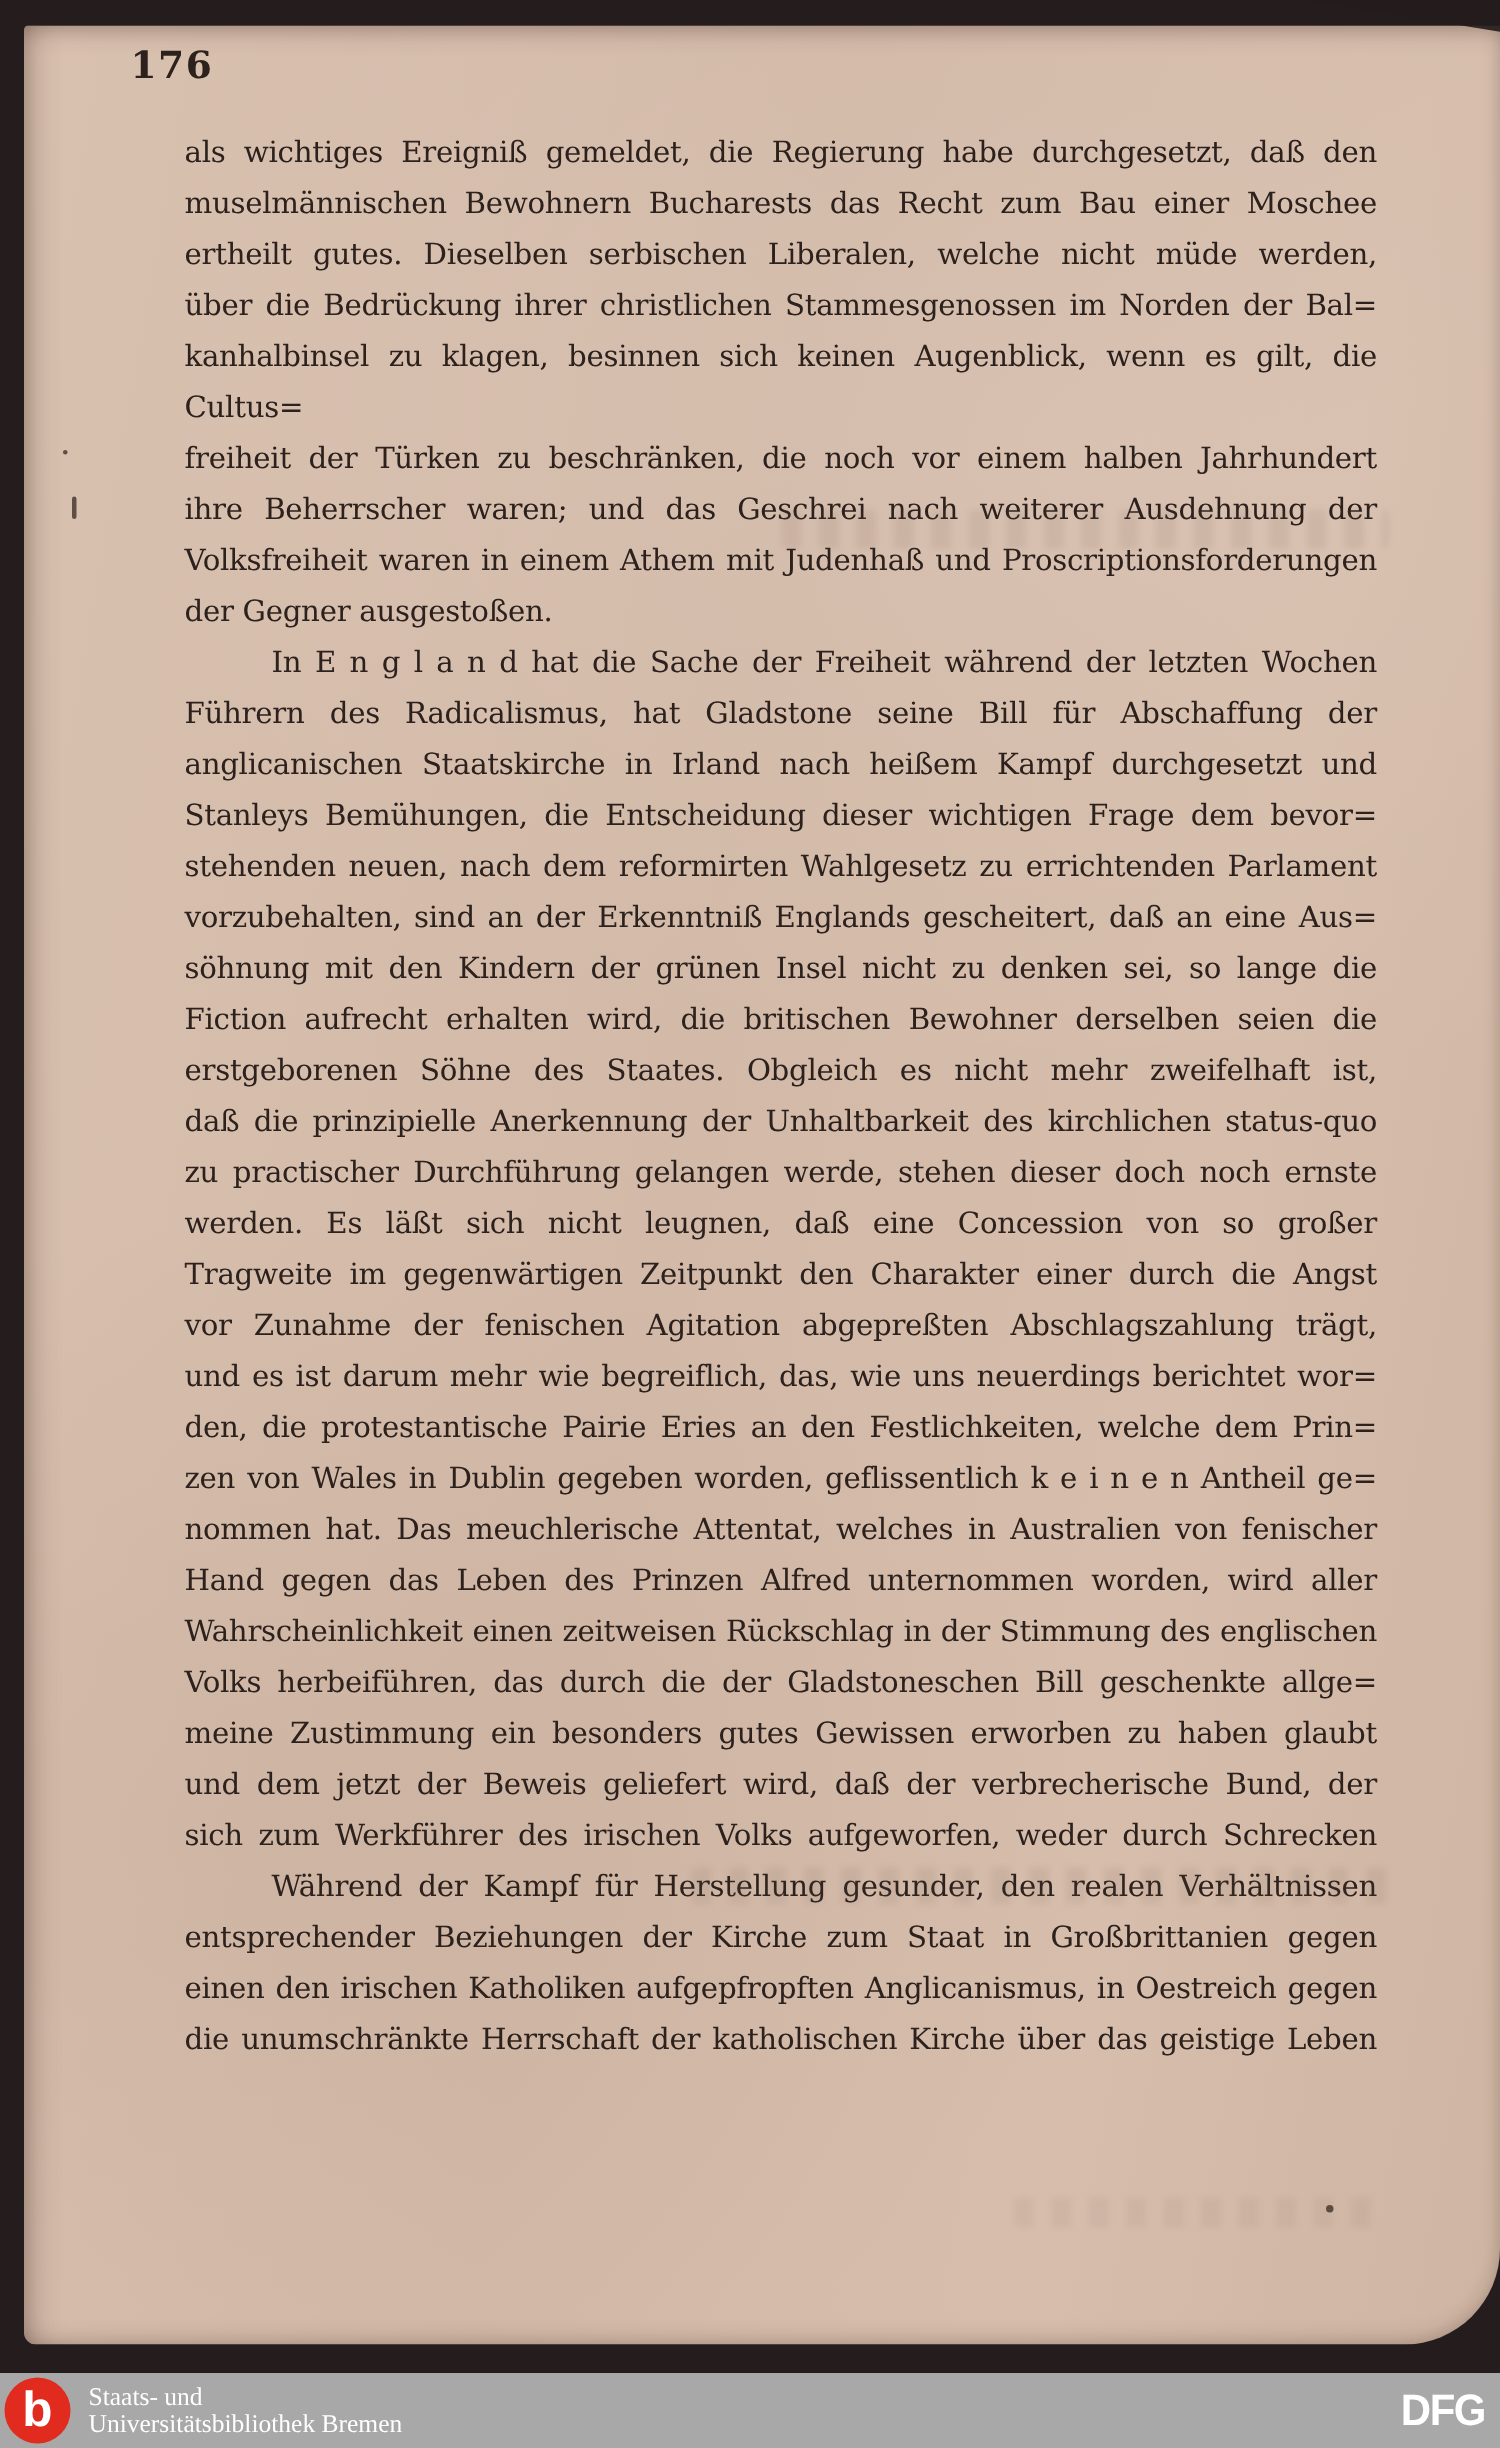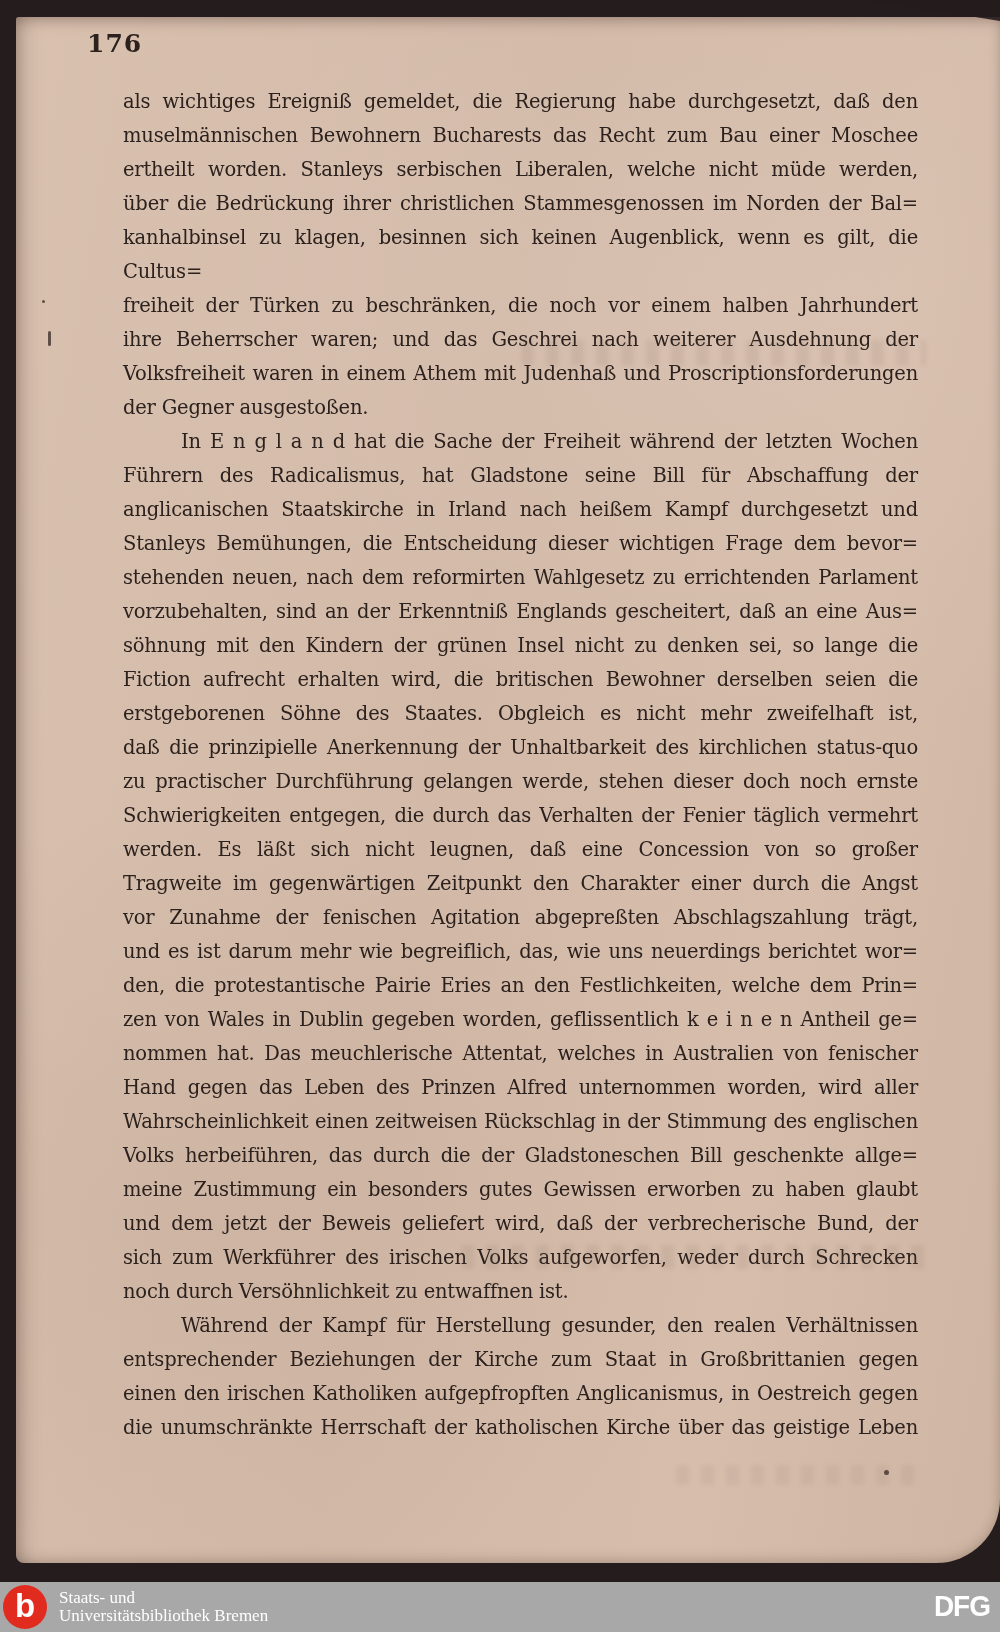--- a/index.html
+++ b/index.html
@@ -122,53 +122,51 @@
   }
 </style>
 </head>
 <body>
 
 <div class="paper">
   <div class="pagenum">176</div>
   <div class="textblock">
       <div class="line">als wichtiges Ereigniß gemeldet, die Regierung habe durchgesetzt, daß den</div>
       <div class="line">muselmännischen Bewohnern Bucharests das Recht zum Bau einer Moschee</div>
-      <div class="line">ertheilt worden.  Stanleys serbischen Liberalen, welche nicht müde werden,</div>
+      <div class="line">ertheilt gutes.  Dieselben serbischen Liberalen, welche nicht müde werden,</div>
       <div class="line">über die Bedrückung ihrer christlichen Stammesgenossen im Norden der Bal=</div>
       <div class="line">kanhalbinsel zu klagen, besinnen sich keinen Augenblick, wenn es gilt, die Cultus=</div>
       <div class="line">freiheit der Türken zu beschränken, die noch vor einem halben Jahrhundert</div>
       <div class="line">ihre Beherrscher waren; und das Geschrei nach weiterer Ausdehnung der</div>
       <div class="line">Volksfreiheit waren in einem Athem mit Judenhaß und Proscriptionsforderungen</div>
       <div class="line lastline">der Gegner ausgestoßen.</div>
       <div class="line indent">In E n g l a n d hat die Sache der Freiheit während der letzten Wochen</div>
       <div class="line">Führern des Radicalismus, hat Gladstone seine Bill für Abschaffung der</div>
       <div class="line">anglicanischen Staatskirche in Irland nach heißem Kampf durchgesetzt und</div>
       <div class="line">Stanleys Bemühungen, die Entscheidung dieser wichtigen Frage dem bevor=</div>
       <div class="line">stehenden neuen, nach dem reformirten Wahlgesetz zu errichtenden Parlament</div>
       <div class="line">vorzubehalten, sind an der Erkenntniß Englands gescheitert, daß an eine Aus=</div>
       <div class="line">söhnung mit den Kindern der grünen Insel nicht zu denken sei, so lange die</div>
       <div class="line">Fiction aufrecht erhalten wird, die britischen Bewohner derselben seien die</div>
       <div class="line">erstgeborenen Söhne des Staates.  Obgleich es nicht mehr zweifelhaft ist,</div>
       <div class="line">daß die prinzipielle Anerkennung der Unhaltbarkeit des kirchlichen status-quo</div>
       <div class="line">zu practischer Durchführung gelangen werde, stehen dieser doch noch ernste</div>
-      <div class="line">Schwierigkeiten entgegen, die durch das Verhalten der Fenier täglich vermehrt</div>
       <div class="line">werden.  Es läßt sich nicht leugnen, daß eine Concession von so großer</div>
       <div class="line">Tragweite im gegenwärtigen Zeitpunkt den Charakter einer durch die Angst</div>
       <div class="line">vor Zunahme der fenischen Agitation abgepreßten Abschlagszahlung trägt,</div>
       <div class="line">und es ist darum mehr wie begreiflich, das, wie uns neuerdings berichtet wor=</div>
       <div class="line">den, die protestantische Pairie Eries an den Festlichkeiten, welche dem Prin=</div>
       <div class="line">zen von Wales in Dublin gegeben worden, geflissentlich k e i n e n Antheil ge=</div>
       <div class="line">nommen hat.  Das meuchlerische Attentat, welches in Australien von fenischer</div>
       <div class="line">Hand gegen das Leben des Prinzen Alfred unternommen worden, wird aller</div>
       <div class="line">Wahrscheinlichkeit einen zeitweisen Rückschlag in der Stimmung des englischen</div>
       <div class="line">Volks herbeiführen, das durch die der Gladstoneschen Bill geschenkte allge=</div>
       <div class="line">meine Zustimmung ein besonders gutes Gewissen erworben zu haben glaubt</div>
       <div class="line">und dem jetzt der Beweis geliefert wird, daß der verbrecherische Bund, der</div>
       <div class="line">sich zum Werkführer des irischen Volks aufgeworfen, weder durch Schrecken</div>
-      <div class="line lastline">noch durch Versöhnlichkeit zu entwaffnen ist.</div>
       <div class="line indent">Während der Kampf für Herstellung gesunder, den realen Verhältnissen</div>
       <div class="line">entsprechender Beziehungen der Kirche zum Staat in Großbrittanien gegen</div>
       <div class="line">einen den irischen Katholiken aufgepfropften Anglicanismus, in Oestreich gegen</div>
       <div class="line">die unumschränkte Herrschaft der katholischen Kirche über das geistige Leben</div>
     </div>
   <div class="ghost g1"></div>
   <div class="ghost g2"></div>
   <div class="ghost g3"></div>
   <div class="speck s1"></div>
   <div class="speck s2"></div>

